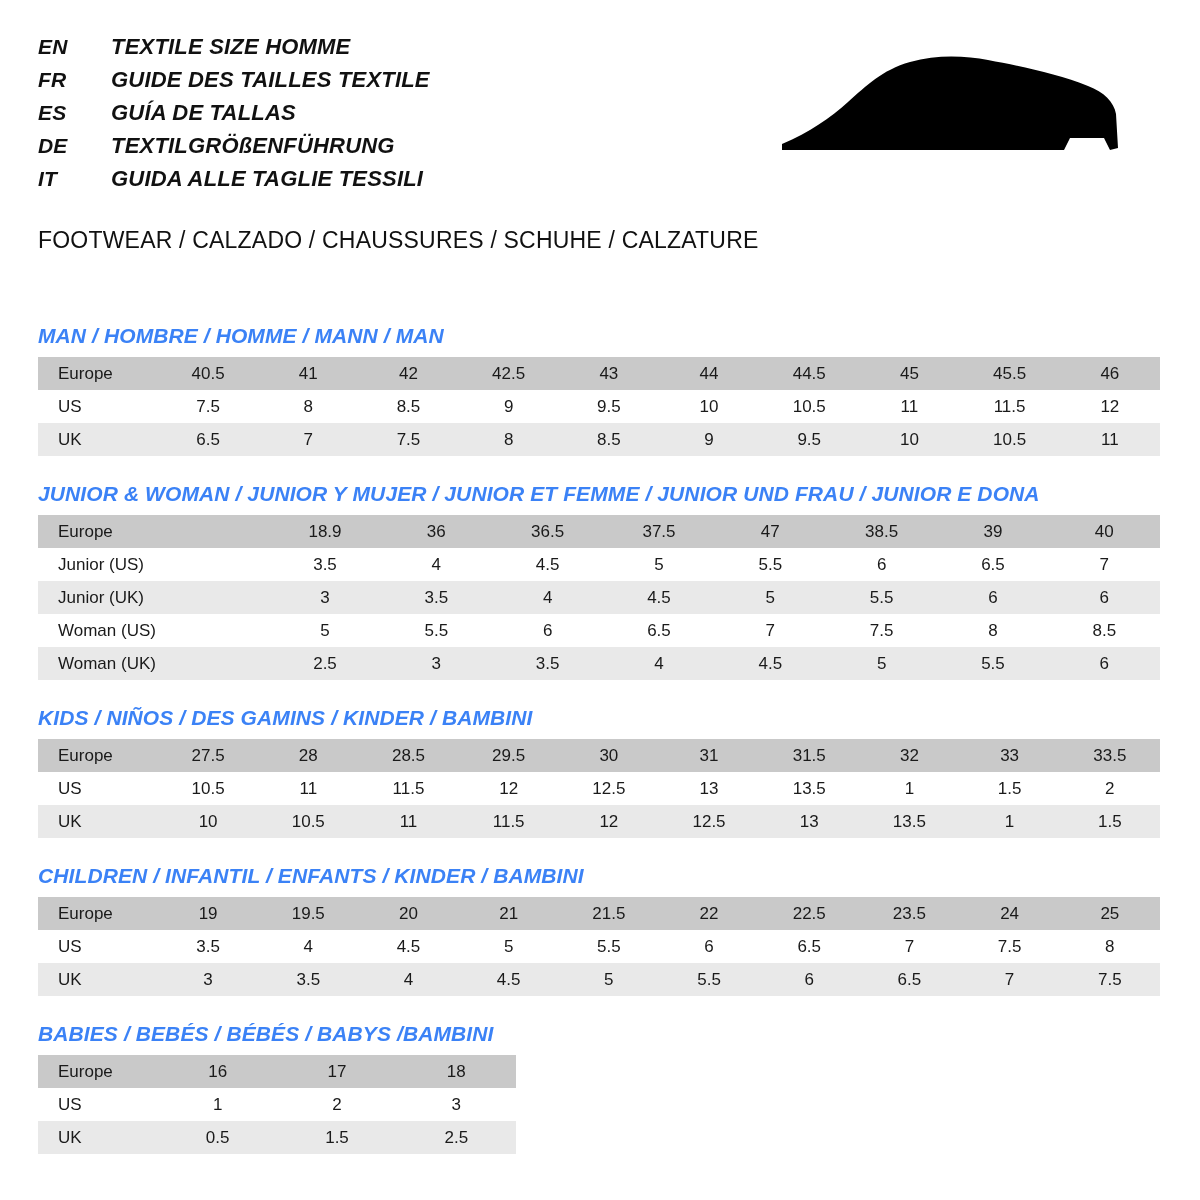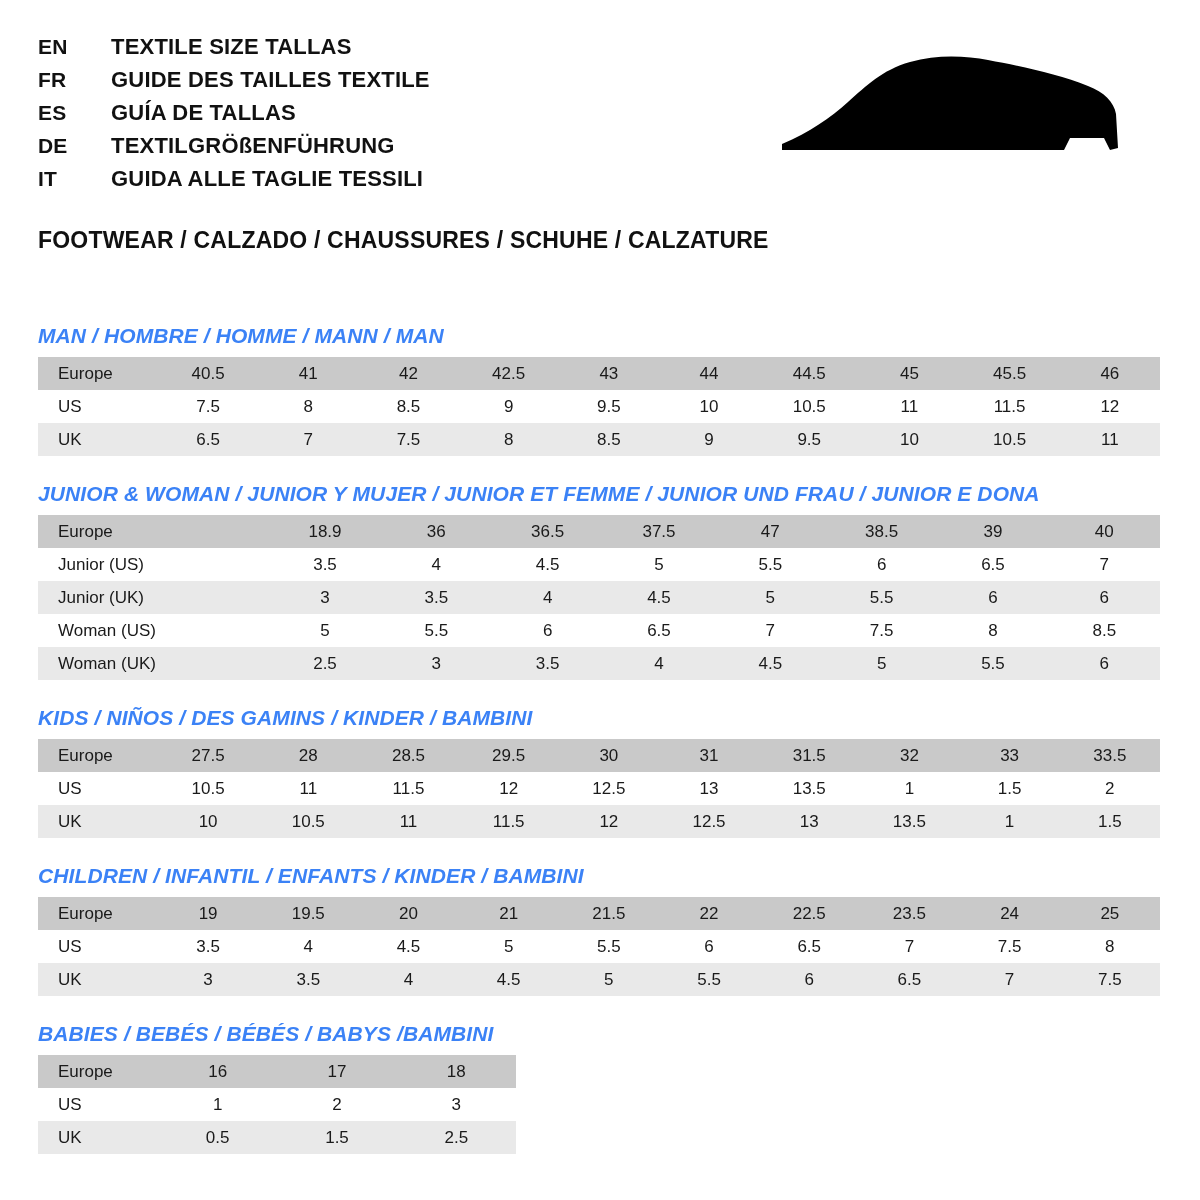--- a/index.html
+++ b/index.html
@@ -28,20 +28,21 @@
     align-items: flex-start;
     justify-content: space-between;
   }
   .lang-list {
     display: block;
   }
   .lang-row {
     display: flex;
     align-items: baseline;
     margin-bottom: 7px;
+    font-style: italic;
   }
   .lang-code {
     width: 73px;
     font-size: 21px;
     font-weight: bold;
     letter-spacing: .2px;
     color: #111;
   }
   .lang-text {
     font-size: 22px;
@@ -50,21 +51,21 @@
     color: #111;
   }
   .shoe-wrap {
     margin-right: 42px;
     margin-top: 18px;
   }
 
   .footwear-title {
     margin-top: 28px;
     font-size: 23px;
-    font-weight: bold;
+    font-weight: normal;
     letter-spacing: .2px;
     color: #111;
   }
 
   
   .sections {
     margin-top: 70px;
   }
   .section {
     margin-bottom: 26px;
@@ -109,21 +110,21 @@
 </style>
 </head>
 <body>
 
 <div class="page">
 
   <div class="header">
     <div class="lang-list">
         <div class="lang-row">
           <div class="lang-code">EN</div>
-          <div class="lang-text">TEXTILE SIZE TALLAS</div>
+          <div class="lang-text">TEXTILE SIZE HOMME</div>
         </div>
         <div class="lang-row">
           <div class="lang-code">FR</div>
           <div class="lang-text">GUIDE DES TAILLES TEXTILE</div>
         </div>
         <div class="lang-row">
           <div class="lang-code">ES</div>
           <div class="lang-text">GUÍA DE TALLAS</div>
         </div>
         <div class="lang-row">

